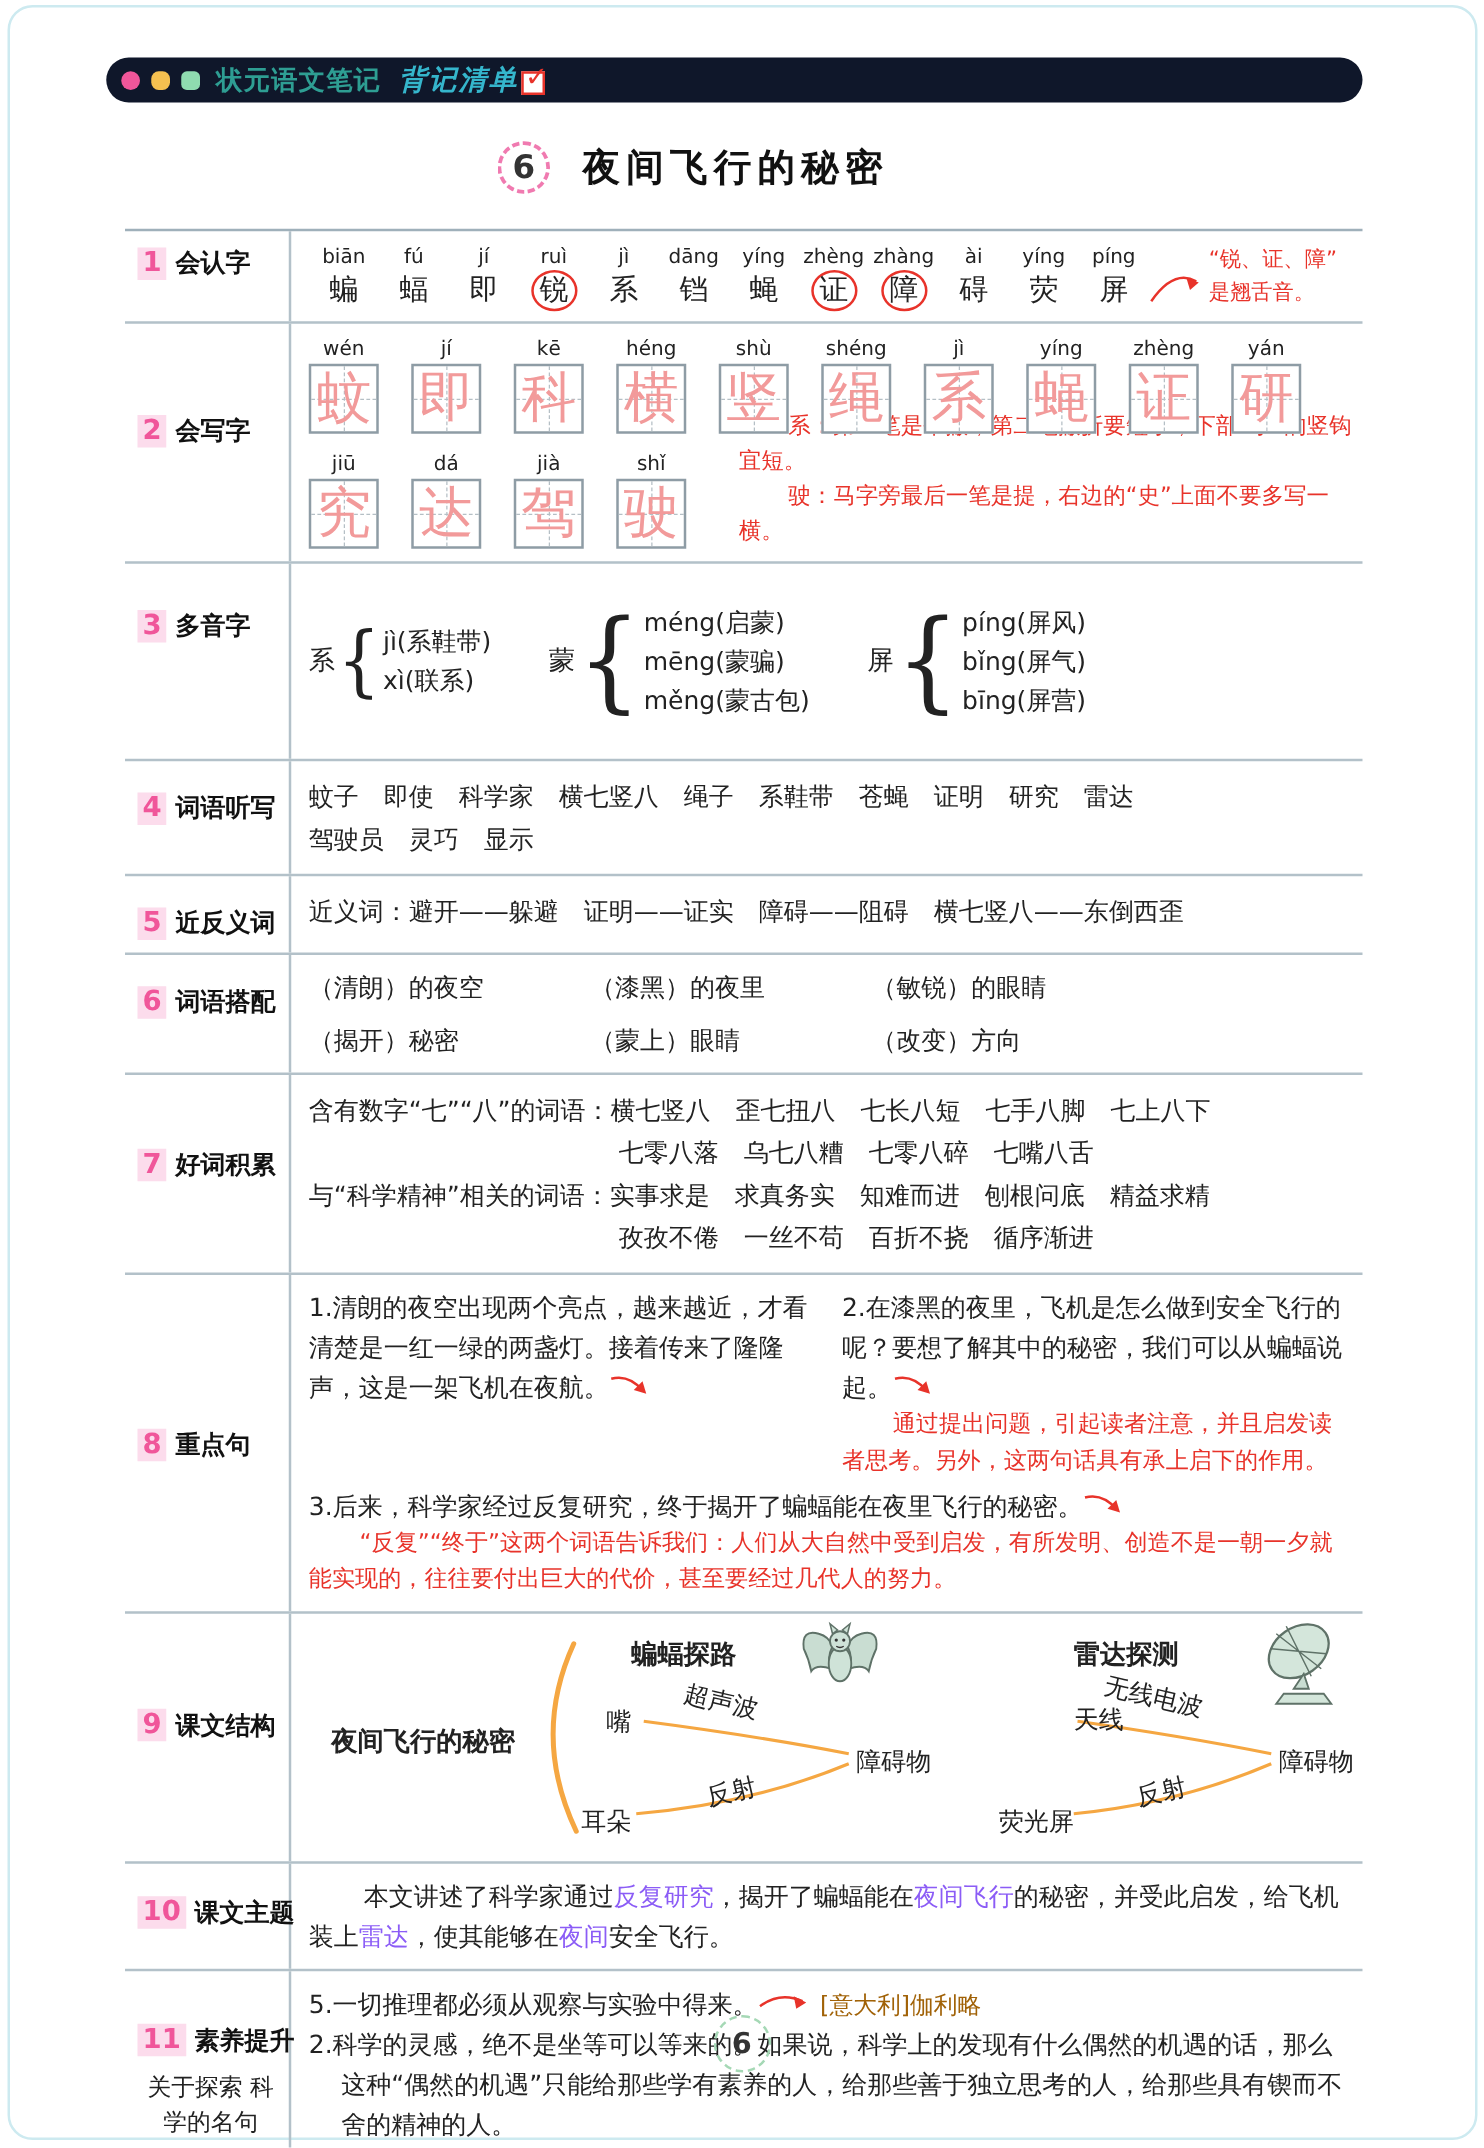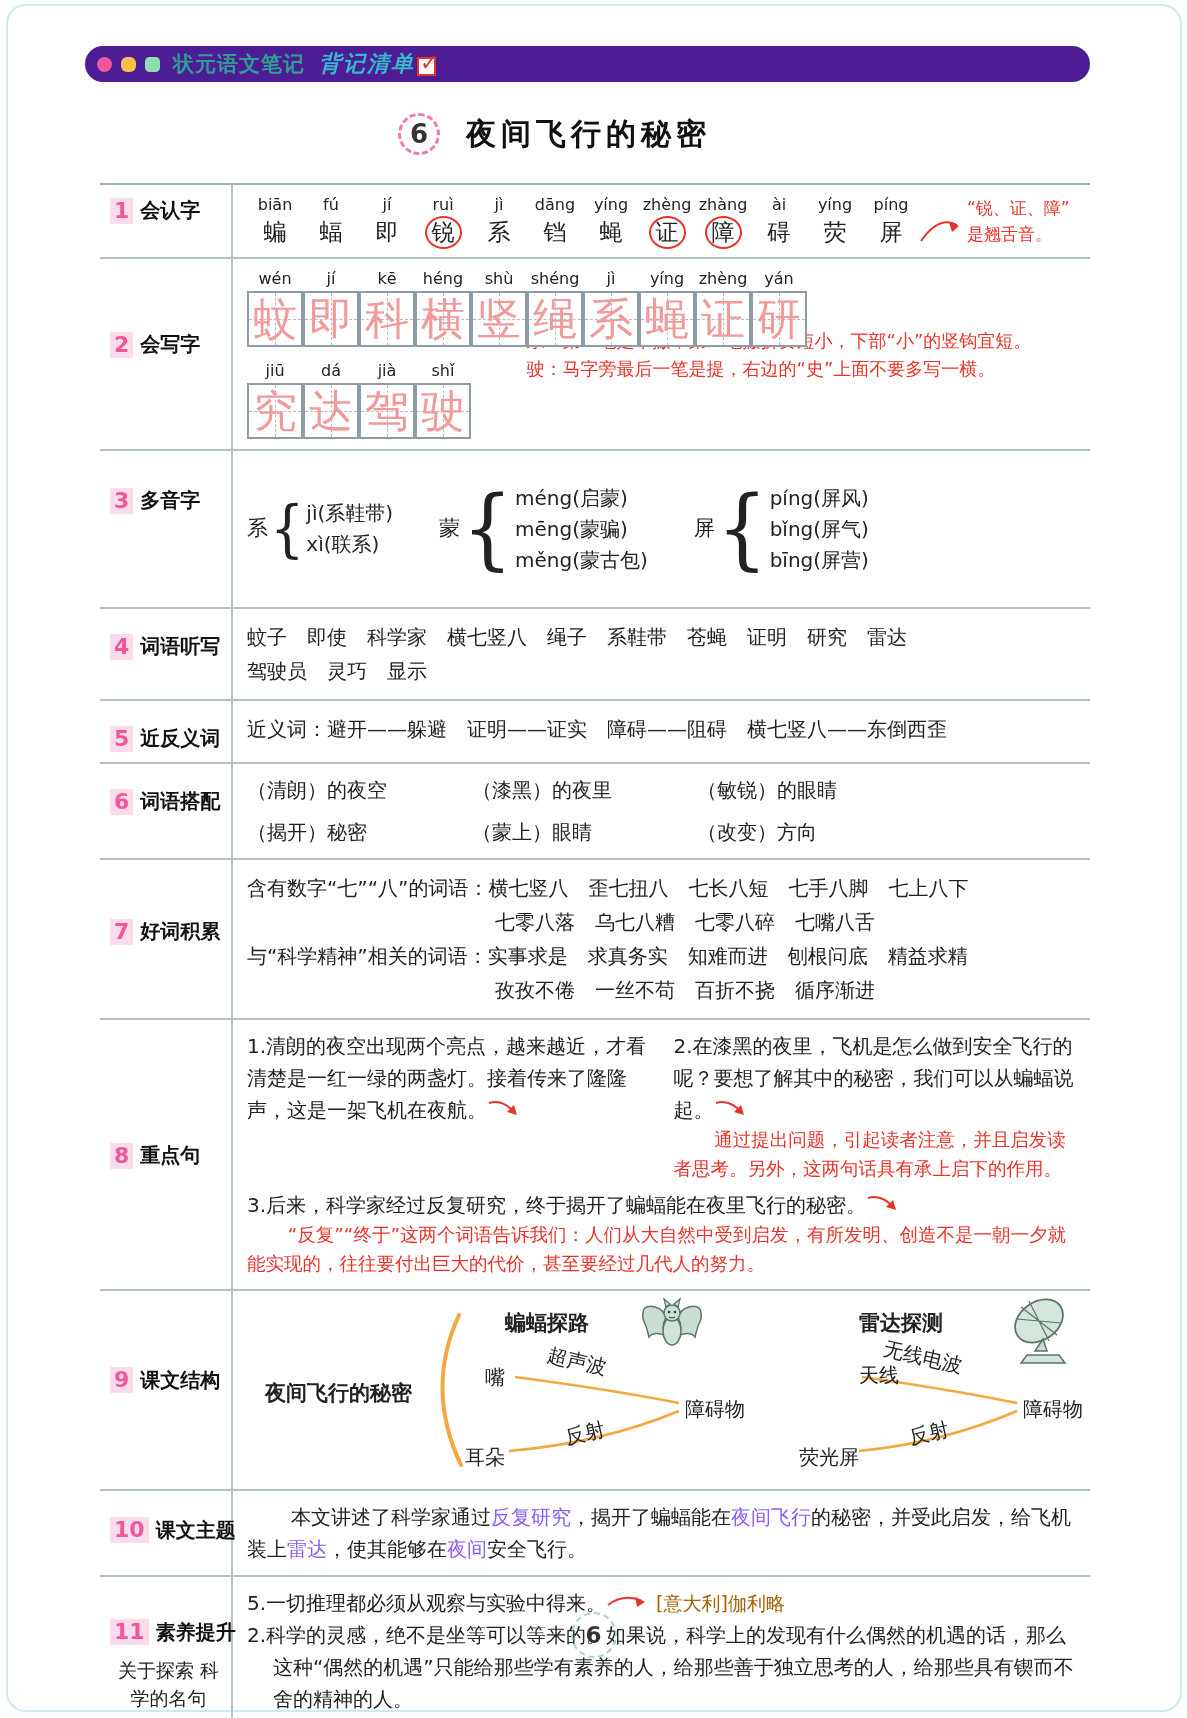--- a/index.html
+++ b/index.html
@@ -7,21 +7,21 @@
     width:1187px; min-height:1718px; background:#ffffff; position:relative;
     font-family:"DejaVu Sans", sans-serif; color:#222;
   }
   .page-frame {
     position:absolute; left:6px; top:4px; right:5px; bottom:6px;
     border:2px solid #cdeaf0; border-radius:20px; pointer-events:none;
   }
   
   .header-bar {
     position:absolute; left:85px; top:46px; width:1005px; height:36px;
-    background:#4c1d95; border-radius:18px; display:flex; align-items:center; padding-left:12px;
+    background:#0f172a; border-radius:18px; display:flex; align-items:center; padding-left:12px;
   }
   .dot { width:15px; height:15px; margin-right:9px; display:inline-block; }
   .dot-pink { background:#f0569a; border-radius:50%; }
   .dot-orange { background:#f5c050; border-radius:40%; }
   .dot-green { background:#8fdcb0; border-radius:30%; }
   .brand { color:#2e9e93; font-size:21px; font-weight:bold; letter-spacing:1px; margin-left:4px; }
   .subtitle { color:#35b6cc; font-size:22px; font-weight:bold; font-style:italic; letter-spacing:2px; margin-left:14px; }
   .checkbox { display:inline-block; width:19px; height:19px; border:2px solid #e8332a; background:#fff;
     margin-left:2px; position:relative; top:2px; }
   .checkbox span { position:absolute; left:1px; top:-9px; color:#e8332a; font-size:22px; font-weight:bold; }
@@ -52,21 +52,21 @@
   
   .rz-row { display:flex; align-items:flex-end; }
   .rz-cell { width:56px; text-align:center; }
   .rz-py { font-size:16px; color:#222; line-height:20px; }
   .rz-ch { font-size:23px; line-height:30px; margin-top:2px; }
   .rz-ch.circled span { border:2px solid #e8332a; border-radius:50%; padding:1px 5px 2px; }
   .rz-note { color:#e8332a; font-size:17px; line-height:1.5; margin-left:2px; white-space:nowrap; }
   .arrow-svg { flex:0 0 auto; }
   
   .grid-row { display:flex; }
-  .grid-cell { width:56px; text-align:center; }
+  .grid-cell { width:56px; margin-right:26px; text-align:center; }
   .grid-py { font-size:16px; line-height:20px; }
   .tzg { width:56px; height:56px; border:2px solid #8e9ca5; position:relative; margin-top:2px; background:#fff; }
   .tzg:before { content:""; position:absolute; left:0; right:0; top:50%; border-top:1.5px dashed #b5bfc5; }
   .tzg:after  { content:""; position:absolute; top:0; bottom:0; left:50%; border-left:1.5px dashed #b5bfc5; }
   .tzg span { position:absolute; inset:0; font-size:44px; line-height:52px; color:#f29a9a; z-index:1; }
   .write-block2 { display:flex; margin-top:14px; }
   .write-notes { flex:1; color:#e8332a; font-size:18px; line-height:1.55; margin-left:16px; margin-top:-34px; }
   .write-notes p { text-indent:2.2em; }
   
   .poly-wrap { display:flex; align-items:center; gap:46px; padding:4px 0; }

